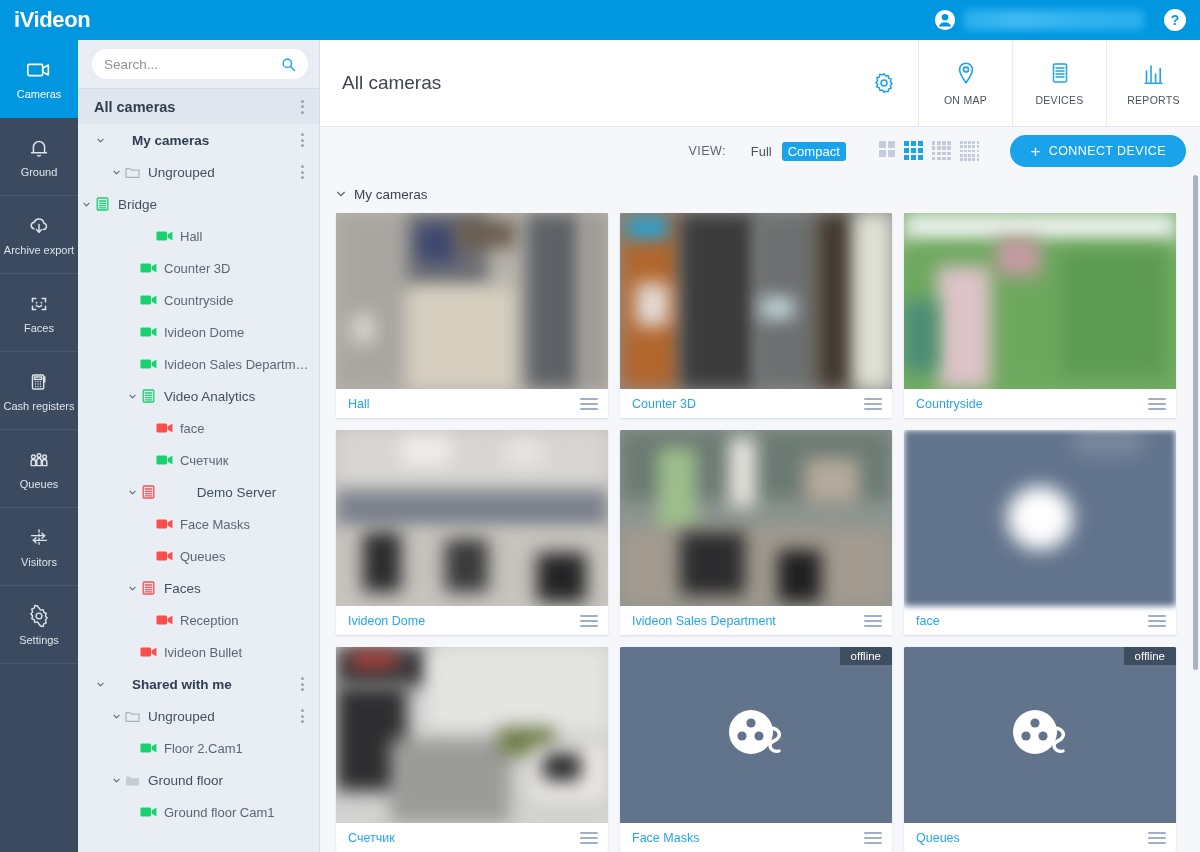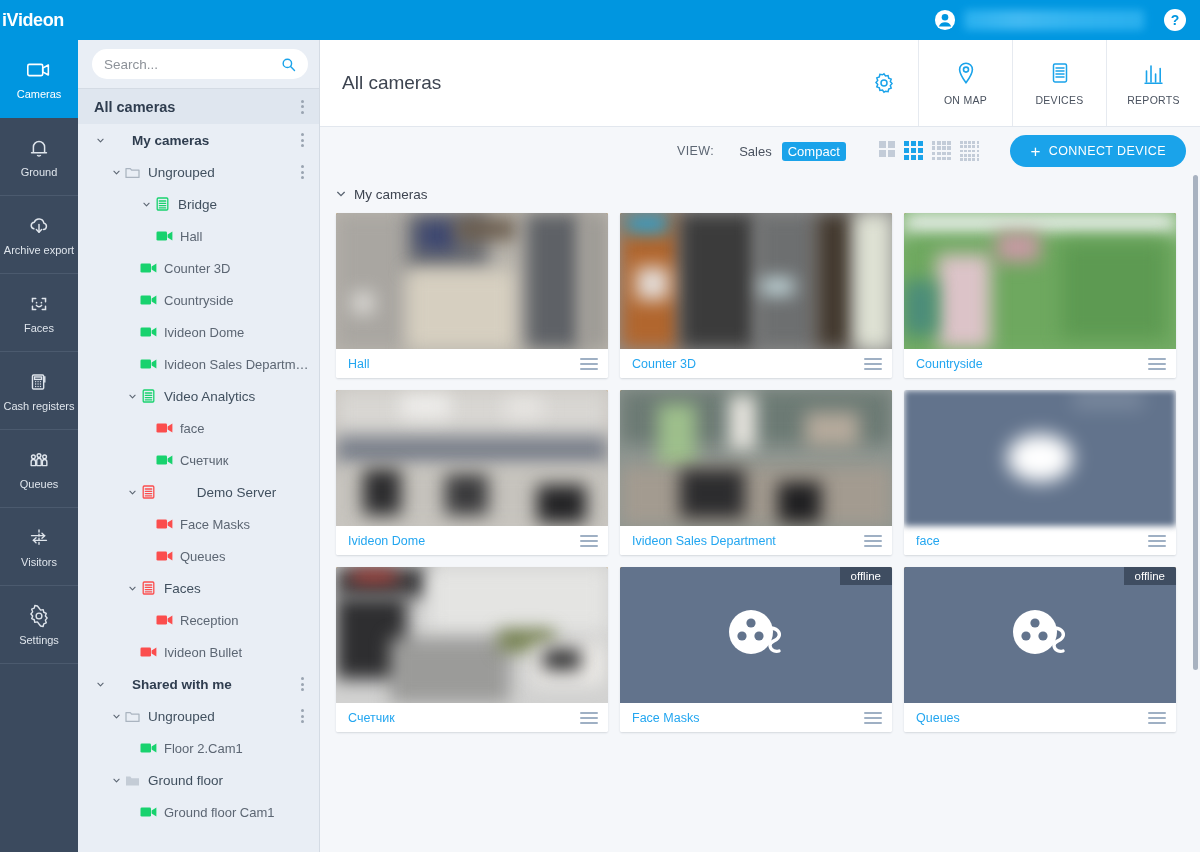--- a/index.html
+++ b/index.html
@@ -8,22 +8,22 @@
     font-family: "Liberation Sans", sans-serif;
     background: #f5f7fa; overflow: hidden;
   }
 
   
   #topbar {
     position: absolute; top: 0; left: 0; width: 1200px; height: 40px;
     background: #0096e0; display: flex; align-items: center;
   }
   #brand {
-    width: 78px; color: #fff; font-size: 18px; font-weight: 700;
-    letter-spacing: -0.4px; padding-left: 2px; white-space: nowrap;
+    width: 78px; color: #fff; font-size: 22px; font-weight: 700;
+    letter-spacing: -0.4px; padding-left: 14px; white-space: nowrap;
   }
   #topbar-spacer { flex: 1; }
   #account-area { display: flex; align-items: center; gap: 8px; padding-right: 6px; }
   .avatar-ic { width: 22px; height: 22px; display: block; }
   #account-name-blur {
     width: 180px; height: 20px; border-radius: 3px;
     background: linear-gradient(90deg,#2bb2f0 0%,#46bcf3 30%,#35b6f1 60%,#2cb1ef 100%);
     filter: blur(4px); opacity: .95;
   }
   #help-btn {
@@ -147,21 +147,21 @@
   #group-header svg { width: 10px; height: 10px; }
 
   #tiles {
     display: grid; grid-template-columns: repeat(3, 272px); gap: 12px;
     padding: 0 16px;
   }
   .tile {
     background: #fff; border-radius: 2px; box-shadow: 0 1px 2px rgba(40,55,75,.16);
     overflow: hidden; cursor: pointer;
   }
-  .thumb { height: 136px; position: relative; overflow: hidden; background: #a16207; }
+  .thumb { height: 176px; position: relative; overflow: hidden; background: #a16207; }
   .thumb .px { position: absolute; filter: blur(9px); }
   .thumb.blurred-all { filter: blur(3px); }
   .badge-offline {
     position: absolute; top: 0; right: 0; background: rgba(50,62,80,.72); color: #fff;
     font-size: 11.5px; padding: 3px 11px; z-index: 5;
   }
   .reel { position: absolute; left: 50%; top: 50%; transform: translate(-50%,-50%); z-index: 4; }
   .caption {
     height: 29px; display: flex; align-items: center; justify-content: space-between;
     padding: 0 10px 0 12px; background: #fff;
@@ -324,21 +324,21 @@
             <path d="M1 2.6h4.3l1.3 1.6H14v7.2H1z"></path>
           </svg>
         </span>
         <span class="tlabel">Ungrouped</span>
         <span class="kebab">
           <i></i>
           <i></i>
           <i></i>
         </span>
       </div>
-      <div class="tnode group" style="padding-left: 46px; margin-left: 14px;">
+      <div class="tnode group" style="">
         <span class="caret">
           <svg viewBox="0 0 12 12" fill="none" stroke="#5c6673" stroke-width="1.5" stroke-linecap="round" stroke-linejoin="round">
             <polyline points="2.5,4.3 6,7.8 9.5,4.3"></polyline>
           </svg>
         </span>
         <span class="tico">
           <svg width="13" height="14" viewBox="0 0 13 14" fill="none" stroke="#18d26e" stroke-width="1.3">
             <rect x="1.2" y="1" width="10.6" height="12" rx="1.1"></rect>
             <line x1="3.3" y1="4" x2="9.7" y2="4" stroke-linecap="round"></line>
             <line x1="3.3" y1="6.3" x2="9.7" y2="6.3" stroke-linecap="round"></line>
@@ -614,21 +614,21 @@
             <line x1="4" y1="23.2" x2="21" y2="23.2" stroke-width="1.4"></line>
           </svg>
           <span class="tab-label">REPORTS</span>
         </div>
       </div>
   </div>
 
   <div id="view-bar">
     <span id="view-label">VIEW:</span>
     <span id="view-modes" style="display:flex;gap:4px;align-items:center">
-        <span class="view-mode">Sales</span>
+        <span class="view-mode">Full</span>
         <span class="view-mode active">Compact</span>
       </span>
     <span id="grid-sizes">
         <div class="gsize g2">
           <i></i>
           <i></i>
           <i></i>
           <i></i>
         </div>
         <div class="gsize g3 active">

